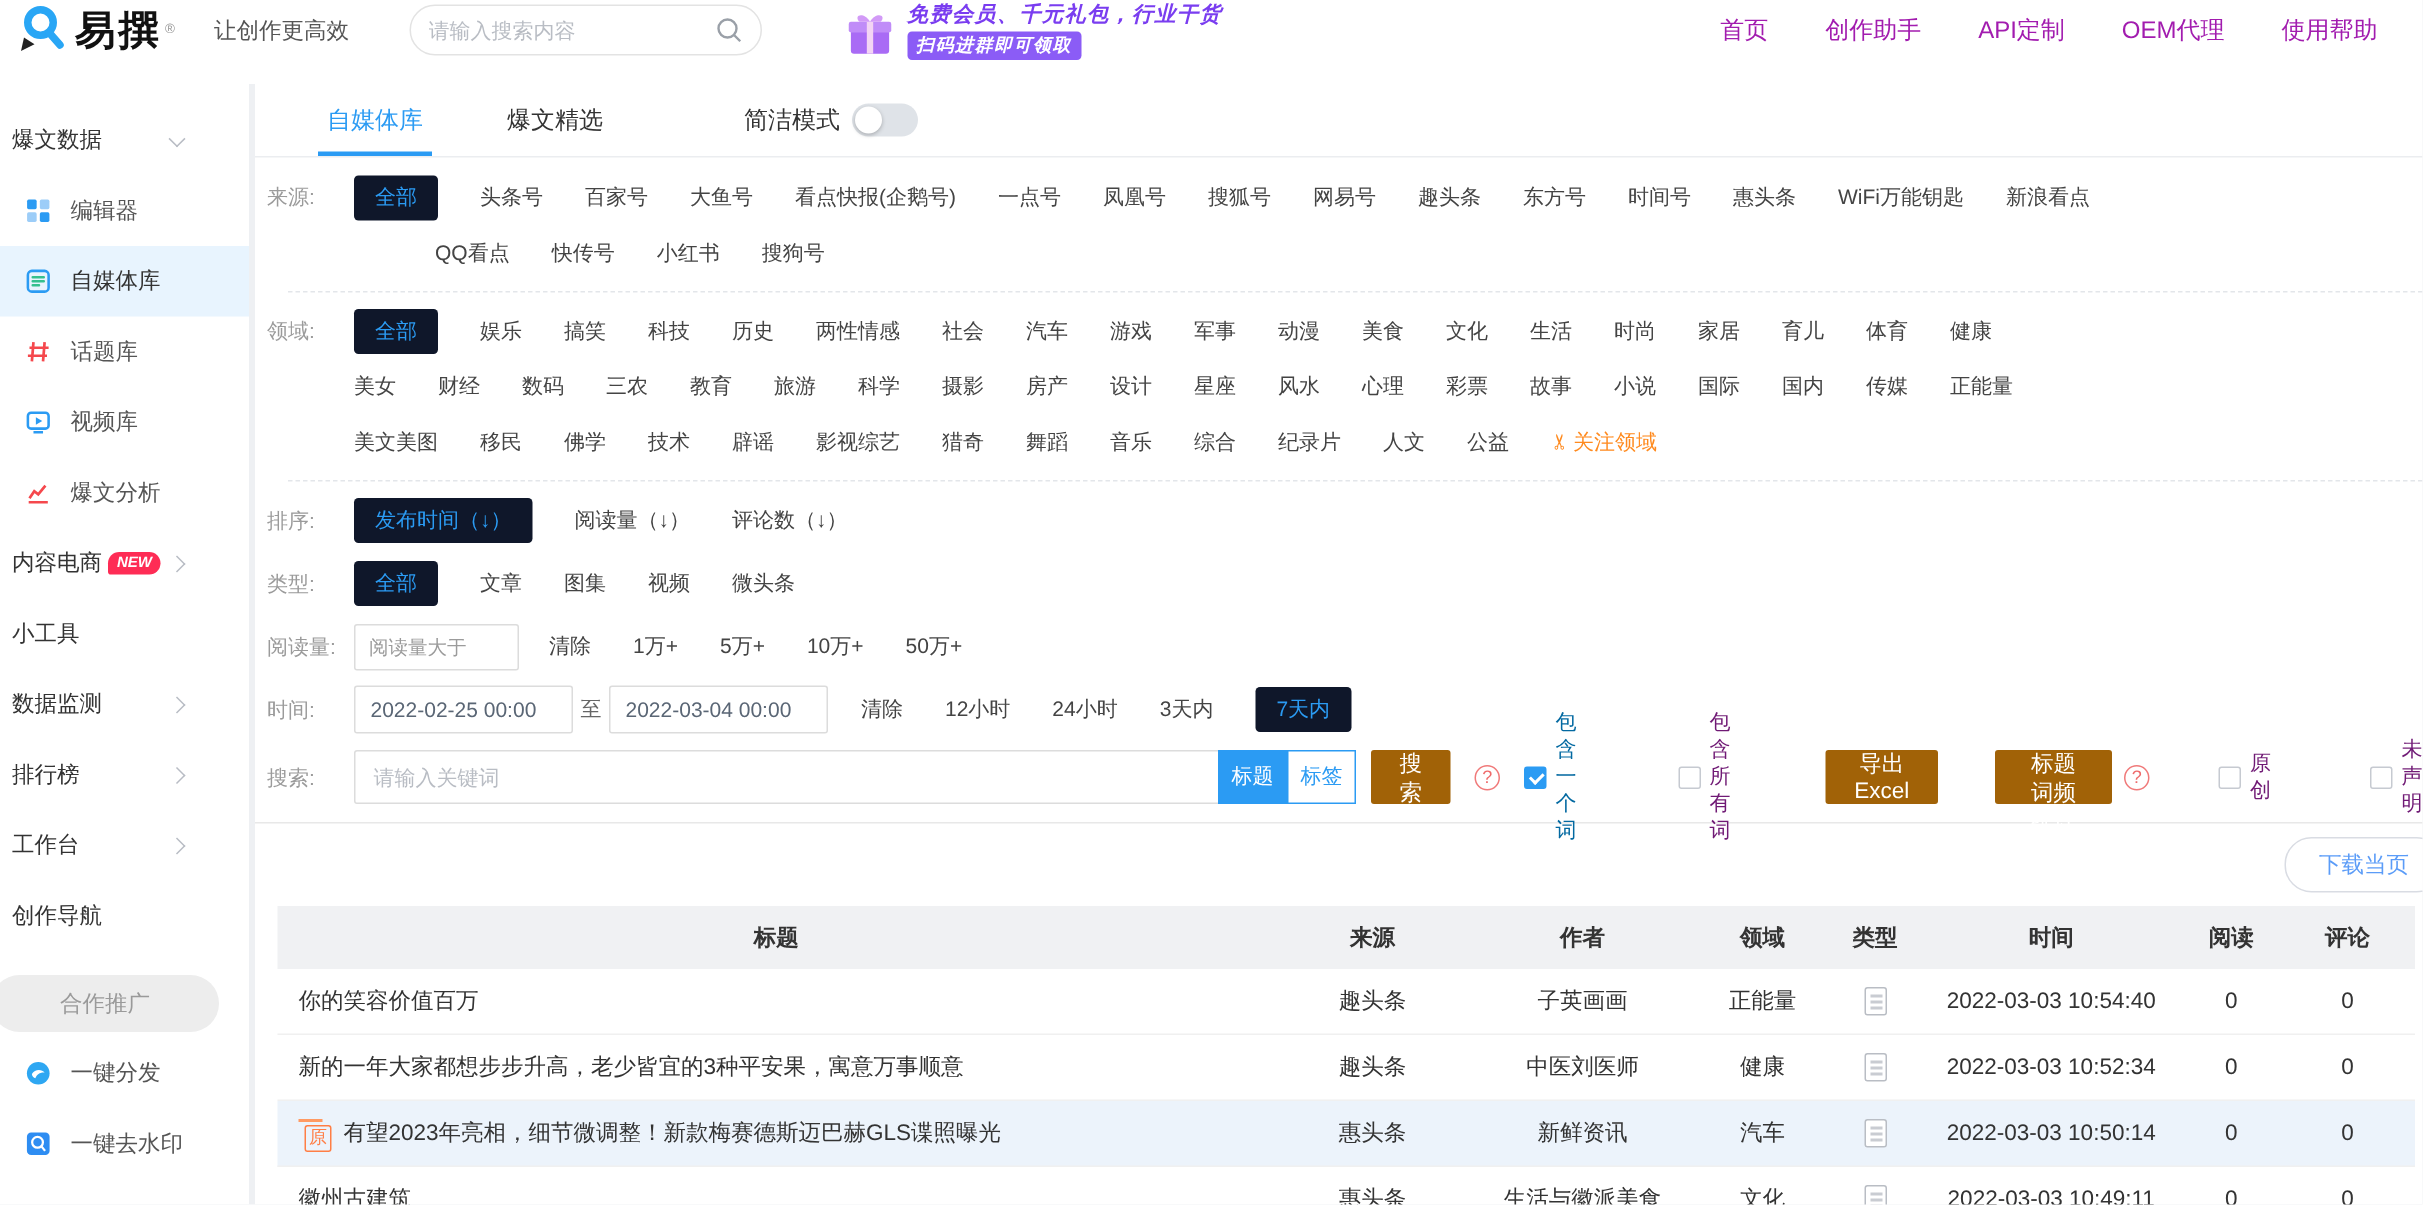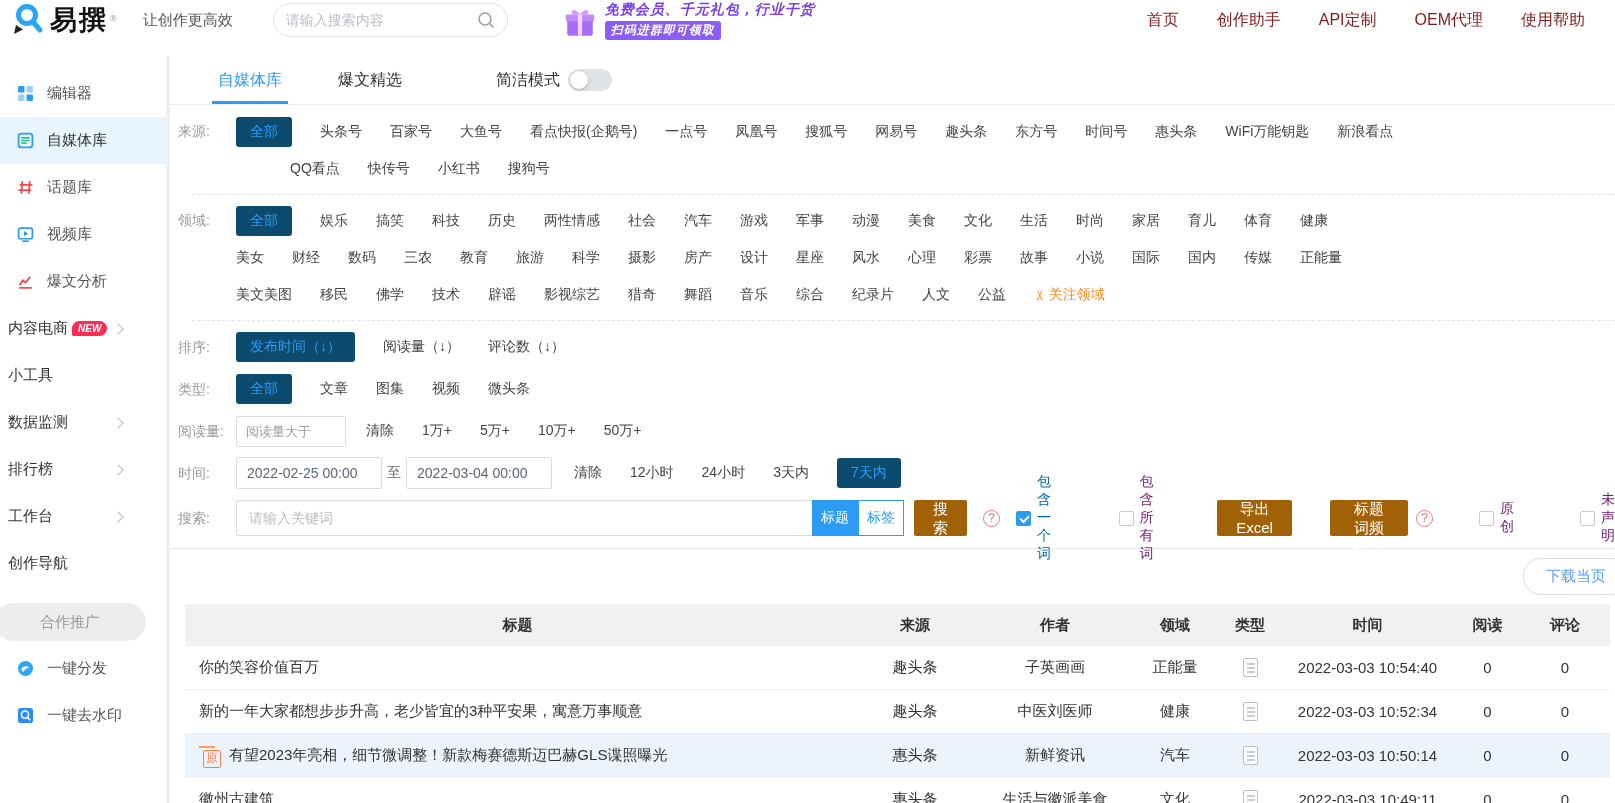--- a/index.html
+++ b/index.html
@@ -16,21 +16,21 @@
   .tagline{font-size:15px;color:#555;margin-left:26px}
   .top-search{margin-left:40px;width:235px;height:34px;border:1px solid #e3e3e3;border-radius:17px;display:flex;align-items:center;padding:0 12px;background:#fff}
   .top-search input{border:0;outline:0;flex:1;font-size:14px;color:#333;background:transparent}
   .top-search input::placeholder{color:#b9bdc4}
   .promo{display:flex;align-items:flex-end;gap:8px;margin-left:55px}
   .promo svg{width:34px;height:34px}
   .promo-lines{display:flex;flex-direction:column;gap:2px}
   .promo-l1{font-size:14px;font-weight:bold;color:#7a3df0;text-shadow:0 0 1px #fff;letter-spacing:1px;font-style:italic}
   .promo-l2{font-size:12px;font-weight:bold;color:#fff;background:#8b5cf6;border-radius:3px;padding:1px 6px;align-self:flex-start;font-style:italic;letter-spacing:1px}
   .top-nav{margin-left:auto;display:flex;gap:38px}
-  .nav-link{font-size:16px;color:#7f1d1d}
+  .nav-link{font-size:16px;color:#a21caf}
 
   
   .layout{display:flex;height:747px}
   .sidebar{width:166px;background:#fff;flex:none;padding-top:14px;margin-right:4px}
   .main{flex:1;background:#fff;min-width:0}
 
   
   .side-sec{height:47px;display:flex;align-items:center;padding:0 44px 0 8px;font-size:15px;color:#333;justify-content:space-between;cursor:pointer}
   .side-item{height:47px;display:flex;align-items:center;padding-left:17px;font-size:15px;color:#555;gap:13px;cursor:pointer}
   .side-item.active{background:#e8f4fe;color:#333}
@@ -55,21 +55,21 @@
   
   .filters{padding:6px 0 6px 8px;border-bottom:1px solid #e8e8e8}
   .frow{display:flex;padding:2px 0}
   .frow.center{align-items:center;height:42px}
   .flabel{width:58px;flex:none;color:#9b9b9b;font-size:14px;line-height:37px;white-space:nowrap}
   .fopts{flex:1;min-width:0}
   .opt-line{display:flex;align-items:center;height:37px;white-space:nowrap}
   .opt-line.indent{padding-left:54px}
   .each-wrap{display:contents}
   .opt{margin-right:28px;font-size:14px;color:#444;cursor:pointer;padding:6px 0;white-space:nowrap}
-  .opt.active{background:#0c4a6e;color:#2b9bf3;padding:6px 14px;border-radius:3px}
+  .opt.active{background:#0f172a;color:#2b9bf3;padding:6px 14px;border-radius:3px}
   .dash{border-top:1px dashed #e3e6ea;margin:5px 0 5px 14px}
   .follow-link{color:#ff8a1e;font-size:14px;display:flex;align-items:center;gap:3px;cursor:pointer}
   .follow-icon{font-size:14px;color:#ff8a1e;transform:rotate(-90deg);display:inline-block}
   .rinput{width:110px;height:31px;border:1px solid #dcdcdc;border-radius:2px;padding:0 9px;font-size:13px;color:#c2410c;outline:0;margin-right:20px}
   .rinput::placeholder{color:#9b9b9b}
   .dinput{width:146px;height:32px;border:1px solid #dcdcdc;border-radius:2px;padding:0 10px;font-size:14px;color:#5a6675;outline:0}
   .to-label{color:#666;font-size:14px;margin:0 5px}
   .time-opts{margin-left:22px;display:flex;align-items:center}
   .kw-wrap{position:relative;width:668px;height:36px;flex:none}
   .kw-wrap input{width:100%;height:36px;border:1px solid #dcdcdc;border-radius:2px;padding:0 100px 0 12px;font-size:14px;color:#333;outline:0}
@@ -157,20 +157,24 @@
       <a class="nav-link">创作助手</a>
       <a class="nav-link">API定制</a>
       <a class="nav-link">OEM代理</a>
       <a class="nav-link">使用帮助</a>
     </nav>
 </header>
 
 <div class="layout">
 
   <aside class="sidebar">
+    <div class="side-sec">
+      <span>爆文数据</span>
+      <i class="chev down"></i>
+    </div>
     <div class="side-item">
       <svg viewBox="0 0 16 16">
         <rect x="1" y="1" width="6" height="6" rx="1" fill="#2b9bf3"></rect>
           <rect x="9" y="1" width="6" height="6" rx="1" fill="#9ccdf8"></rect>
         <rect x="1" y="9" width="6" height="6" rx="1" fill="#9ccdf8"></rect>
           <rect x="9" y="9" width="6" height="6" rx="1" fill="#2b9bf3"></rect>
       </svg>
       <span>编辑器</span>
     </div>
     <div class="side-item active">

